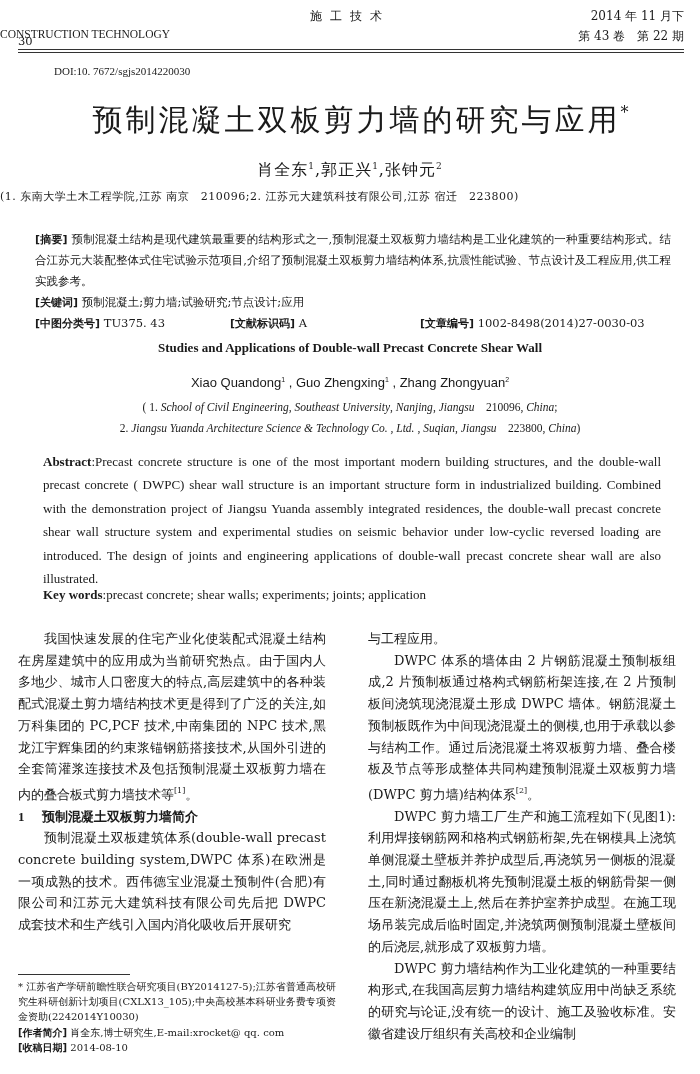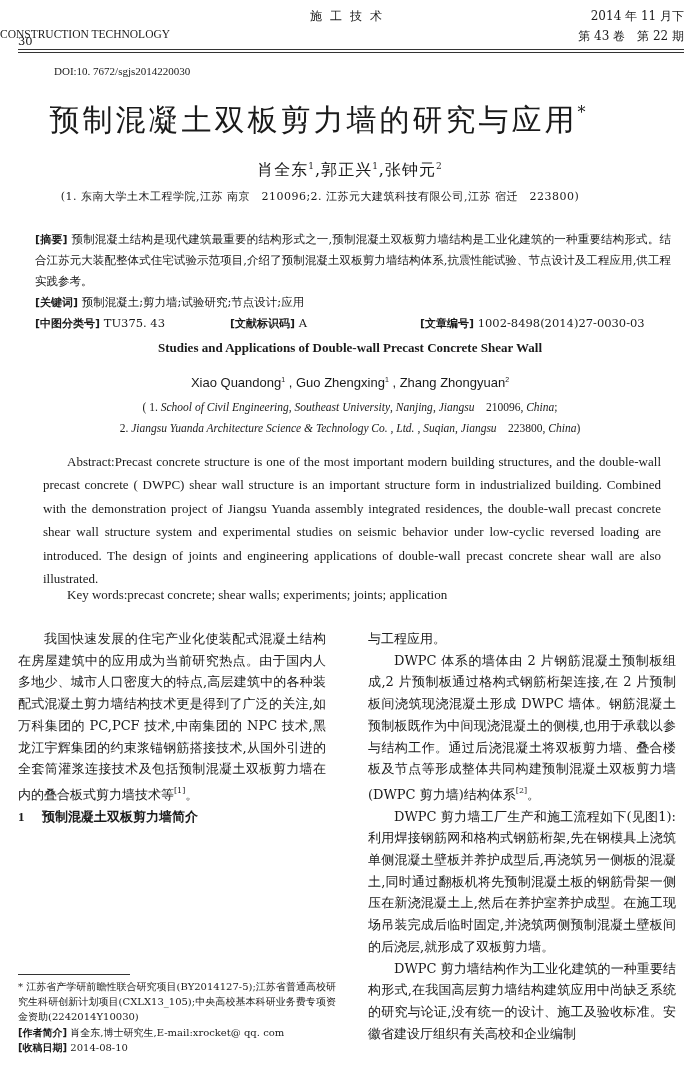--- a/index.html
+++ b/index.html
@@ -11,47 +11,47 @@
   #hdr-page { left: 18px; top: 34px; font-size: 11.5px; }
   #hdr-journal-cn { left: 0; width: 700px; top: 8px; text-align: center; font-size: 12px; letter-spacing: 8px; }
   #hdr-journal-en { left: 0; width: 636px; top: 28px; text-align: left; font-size: 11.5px; font-family: "Liberation Serif", serif; }
   #hdr-date { right: 16px; top: 8px; font-size: 12px; }
   #hdr-vol { right: 16px; top: 28px; font-size: 12px; }
   .rule1 { left: 18px; right: 16px; top: 49px; height: 0; border-top: 1px solid #333; }
   .rule2 { left: 18px; right: 16px; top: 52px; height: 0; border-top: 1px solid #333; }
 
   #doi { left: 18px; top: 65px; font-size: 11px; font-family: "Liberation Serif", serif; margin-left: 36px; }
 
-  #title-cn { left: 0; width: 638px; top: 100px; text-align: center; font-size: 30px; letter-spacing: 3px; font-weight: normal; }
+  #title-cn { left: 0; width: 638px; top: 100px; text-align: center; font-size: 30px; letter-spacing: 3px; font-weight: normal; padding-left: 43px; }
   #title-cn sup { font-size: 16px; vertical-align: 12px; }
 
   #authors-cn { left: 0; width: 700px; top: 160px; text-align: center; font-size: 16px; letter-spacing: 1px; }
   #authors-cn sup { font-size: 9px; }
-  #affil-cn { left: 0; width: 640px; top: 189px; text-align: center; font-size: 11px; letter-spacing: 0.5px; }
+  #affil-cn { left: 0; width: 640px; top: 189px; font-size: 11px; letter-spacing: 0.5px; }
 
   .abs-block { left: 35px; width: 636px; font-size: 11.5px; line-height: 21px; }
   #abstract-cn { top: 229px; text-align: justify; }
   .lbl-b { font-weight: bold; font-family: "DejaVu Sans", sans-serif; font-size: 11px; }
   #keywords-cn { top: 292px; }
   #class-row { top: 313px; display: flex; }
   #class-row .cell { white-space: nowrap; }
   #class-row .c1 { width: 195px; }
   #class-row .c2 { width: 190px; }
 
   #title-en { left: 0; width: 700px; top: 340px; text-align: center; font-size: 13px; font-weight: bold; font-family: "Liberation Serif", serif; }
   #authors-en { left: 0; width: 700px; top: 375px; text-align: center; font-size: 13px; font-family: "Liberation Sans", sans-serif; }
   #authors-en sup { font-size: 7px; }
   .affil-en { left: 0; width: 700px; text-align: center; font-size: 11.5px; font-family: "Liberation Serif", serif; }
   .affil-en i { }
   #affil-en-1 { top: 400px; }
   #affil-en-2 { top: 421px; }
 
   #abstract-en { left: 43px; width: 618px; top: 450px; font-size: 13px; line-height: 23.4px; text-align: justify;
                  font-family: "Liberation Serif", serif; text-align-last: left; }
-  #abstract-en b, #keywords-en b { font-weight: normal; margin-left: 24px; }
+  #abstract-en b, #keywords-en b { font-weight: bold; }
   #keywords-en { left: 43px; width: 618px; top: 587px; font-size: 13px; font-family: "Liberation Serif", serif; }
 
   .col { top: 628px; width: 308px; font-size: 13px; line-height: 21.7px; text-align: justify; }
   #col-left { left: 18px; }
   #col-right { left: 368px; top: 628px; }
   .col p { margin: 0; text-indent: 2em; }
   .col p.noindent { text-indent: 0; }
   .col sup { font-size: 8px; vertical-align: 6px; }
   .col h2 { margin: 0; font-size: 13px; font-weight: bold; font-family: "DejaVu Sans", sans-serif; line-height: 21.7px; }
   .col h2 .num { display: inline-block; width: 24px; font-family: "Liberation Serif", serif; }
@@ -105,20 +105,21 @@
 <div class="abs" id="abstract-en">
   <b>Abstract</b><span>:</span><span>Precast concrete structure is one of the most important modern building structures, and the double-wall precast concrete ( DWPC) shear wall structure is an important structure form in industrialized building. Combined with the demonstration project of Jiangsu Yuanda assembly integrated residences, the double-wall precast concrete shear wall structure system and experimental studies on seismic behavior under low-cyclic reversed loading are introduced. The design of joints and engineering applications of double-wall precast concrete shear wall are also illustrated.</span>
 </div>
 <div class="abs" id="keywords-en">
   <b>Key words</b><span>:</span><span>precast concrete; shear walls; experiments; joints; application</span>
 </div>
 
 <div class="abs col" id="col-left">
   <p><span>我国快速发展的住宅产业化使装配式混凝土结构在房屋建筑中的应用成为当前研究热点。由于国内人多地少、城市人口密度大的特点,高层建筑中的各种装配式混凝土剪力墙结构技术更是得到了广泛的关注,如万科集团的 PC,PCF 技术,中南集团的 NPC 技术,黑龙江宇辉集团的约束浆锚钢筋搭接技术,从国外引进的全套筒灌浆连接技术及包括预制混凝土双板剪力墙在内的叠合板式剪力墙技术等</span><sup>[1]</sup><span>。</span></p>
   <h2><span class="num">1</span><span>预制混凝土双板剪力墙简介</span></h2>
+  <p><span>预制混凝土双板建筑体系(double-wall precast concrete building system,DWPC 体系)在欧洲是一项成熟的技术。西伟德宝业混凝土预制件(合肥)有限公司和江苏元大建筑科技有限公司先后把 DWPC 成套技术和生产线引入国内消化吸收后开展研究</span></p>
 </div>
 
 <div class="abs col" id="col-right">
   <p class="noindent"><span>与工程应用。</span></p>
   <p><span>DWPC 体系的墙体由 2 片钢筋混凝土预制板组成,2 片预制板通过格构式钢筋桁架连接,在 2 片预制板间浇筑现浇混凝土形成 DWPC 墙体。钢筋混凝土预制板既作为中间现浇混凝土的侧模,也用于承载以参与结构工作。通过后浇混凝土将双板剪力墙、叠合楼板及节点等形成整体共同构建预制混凝土双板剪力墙(DWPC 剪力墙)结构体系</span><sup>[2]</sup><span>。</span></p>
   <p><span>DWPC 剪力墙工厂生产和施工流程如下(见图1):利用焊接钢筋网和格构式钢筋桁架,先在钢模具上浇筑单侧混凝土壁板并养护成型后,再浇筑另一侧板的混凝土,同时通过翻板机将先预制混凝土板的钢筋骨架一侧压在新浇混凝土上,然后在养护室养护成型。在施工现场吊装完成后临时固定,并浇筑两侧预制混凝土壁板间的后浇层,就形成了双板剪力墙。</span></p>
   <p><span>DWPC 剪力墙结构作为工业化建筑的一种重要结构形式,在我国高层剪力墙结构建筑应用中尚缺乏系统的研究与论证,没有统一的设计、施工及验收标准。安徽省建设厅组织有关高校和企业编制</span></p>
 </div>
 
 <div class="abs fn-rule"></div>

